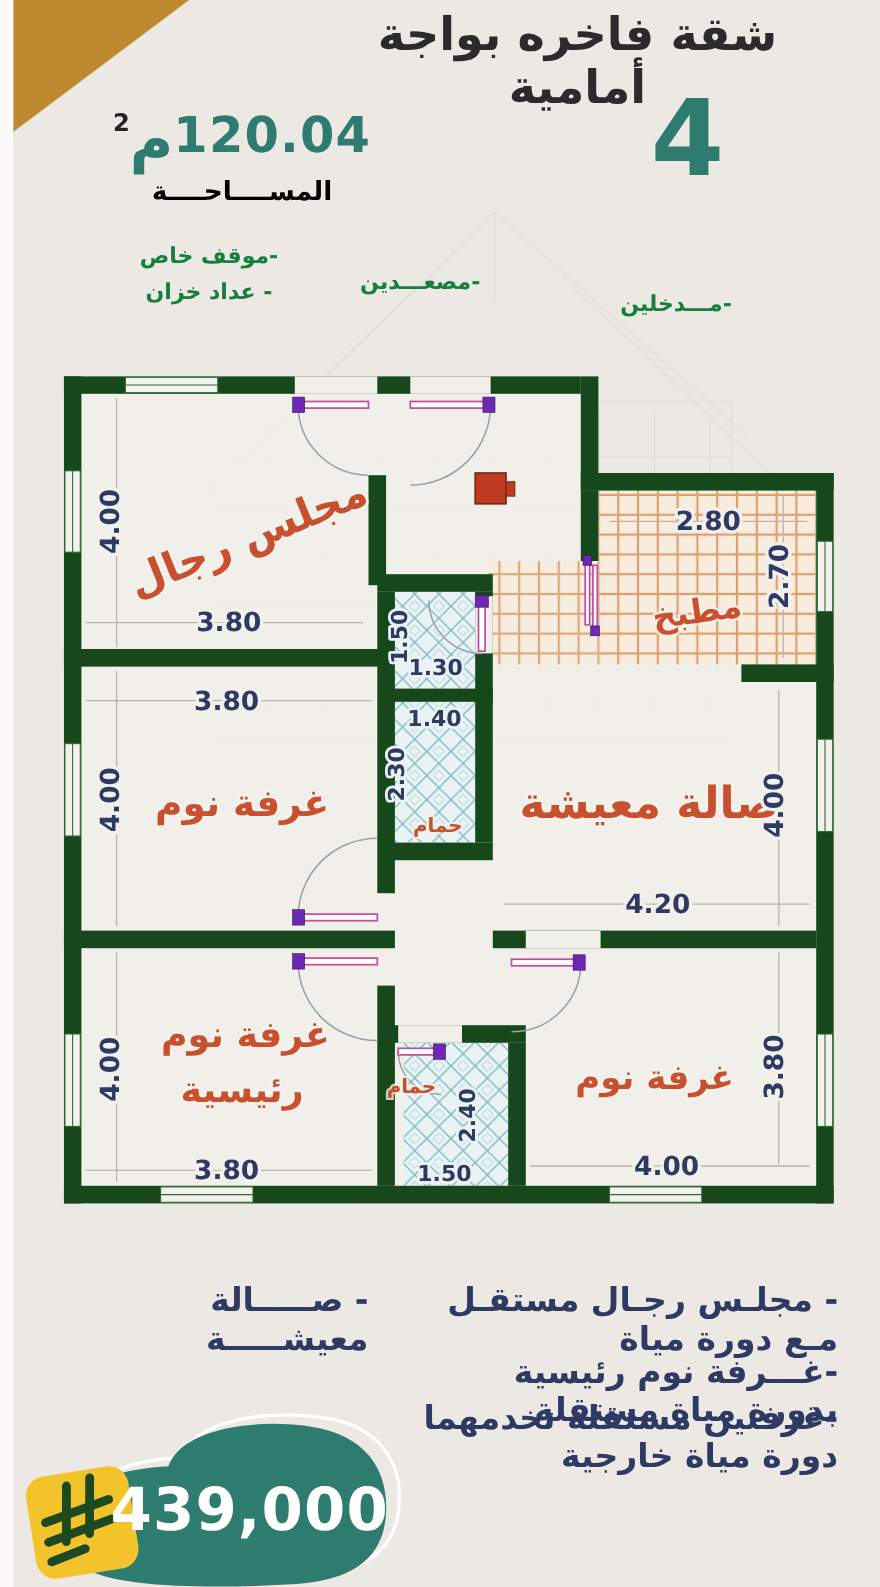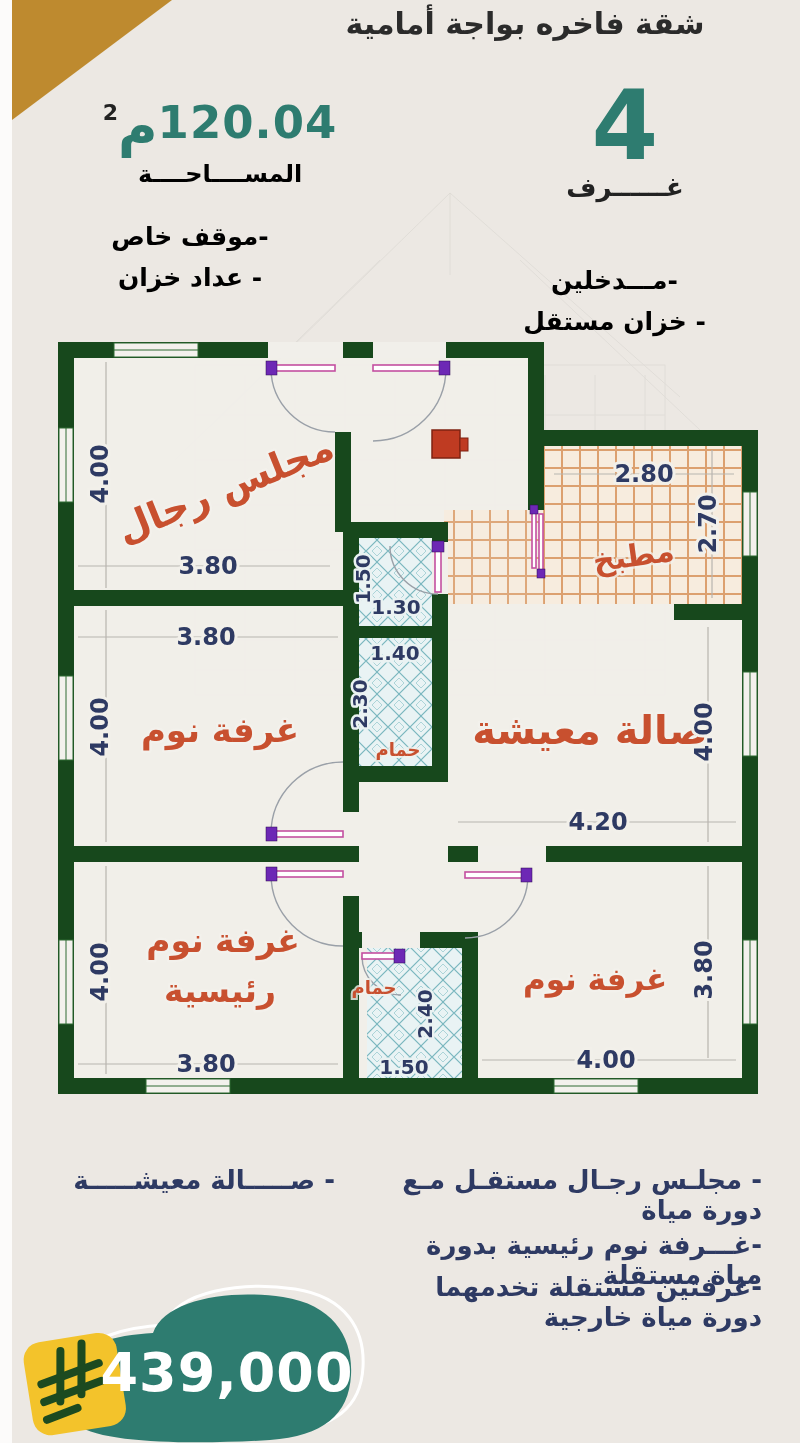--- a/index.html
+++ b/index.html
@@ -1,32 +1,32 @@
 <!DOCTYPE html>
 <html lang="ar"><head>
 <meta charset="utf-8">
 <style>
   html,body{margin:0;padding:0;}
   #page{position:relative;width:800px;height:1443px;background:#ECE8E3;overflow:hidden;
         font-family:"DejaVu Sans",sans-serif;}
   .ar{font-family:"DejaVu Sans",sans-serif;font-weight:700;}
   .abs{position:absolute;}
   
-  .title{left:300px;top:6px;width:450px;text-align:center;font-size:30px;color:#2b2b2b;}
+  .title{left:300px;top:6px;width:450px;text-align:center;font-size:42px;color:#2b2b2b;}
   .rooms-num{left:545px;top:78px;width:160px;text-align:center;font-size:96px;line-height:1;color:#2E7C70;}
   .rooms-word{left:540px;top:172px;width:170px;text-align:center;font-size:26px;color:#222;}
   .area-wrap{left:95px;top:100px;width:250px;text-align:center;direction:ltr;}
   .area-big{display:flex;justify-content:center;align-items:flex-start;color:#2E7C70;line-height:1;}
   .area-sup{font-size:22px;color:#222;margin-top:2px;}
   .area-unit{font-size:54px;}
   .area-num{font-size:45px;letter-spacing:1px;}
   .area-word{font-size:24px;color:#000000;margin-top:6px;}
-  .feat{font-size:25px;color:#000000;line-height:1.65;text-align:center;direction:rtl;}
+  .feat{font-size:20px;color:#15803d;line-height:1.65;text-align:center;direction:rtl;}
   
-  .detail{font-size:26px;color:#2E3A63;direction:rtl;text-align:right;}
+  .detail{font-size:30px;color:#2E3A63;direction:rtl;text-align:right;}
   svg text{font-family:"DejaVu Sans",sans-serif;}
   .dim{font-weight:700;font-size:24px;fill:#2E3A63;paint-order:stroke;stroke:#F2F0EA;stroke-width:6px;stroke-linejoin:round;}
   .dimsmall{font-weight:700;font-size:20px;fill:#2E3A63;paint-order:stroke;stroke:#EAF2F2;stroke-width:5px;stroke-linejoin:round;}
   .rlabel{font-weight:700;fill:#C8502F;paint-order:stroke;stroke:rgba(243,241,236,0.75);stroke-width:5px;stroke-linejoin:round;}
   .wlabel{font-weight:700;fill:#C8502F;font-size:18px;paint-order:stroke;stroke:rgba(243,241,236,0.8);stroke-width:4px;}
 </style>
 </head>
 <body>
 
 <div id="page">
@@ -42,38 +42,39 @@
       <path d="M 300 95 L 95 295 M 440 95 L 620 265"></path>
       <rect x="115" y="200" width="470" height="330"></rect>
       <path d="M 165 210 V 530 M 215 210 V 530 M 265 210 V 530 M 315 210 V 530 M 365 210 V 530 M 415 210 V 530 M 465 210 V 530 M 515 210 V 530 M 565 210 V 530"></path>
       <path d="M 115 250 H 585 M 115 295 H 585 M 115 340 H 585 M 115 385 H 585 M 115 430 H 585 M 115 475 H 585 M 115 505 H 585"></path>
     </g>
   </svg>
 
   <div class="abs ar title">شقة فاخره بواجة أمامية</div>
 
   <div class="abs ar rooms-num">4</div>
-  <div class="abs ar rooms-word">غــــــرف</div>
 
   <div class="abs area-wrap">
     <div class="area-big ar">
       <span class="area-sup">2</span>
         <span class="area-unit">م</span>
         <span class="area-num">120.04</span>
     </div>
     <div class="area-word ar">المســــاحــــة</div>
   </div>
 
   <div class="abs ar feat" style="left:90px;top:216px;width:200px;">
     <div>-موقف خاص</div>
     <div>- عداد خزان</div>
   </div>
+  <div class="abs ar feat" style="left:292px;top:240px;width:180px;">
+    <div>-مصعـــدين</div>
+  </div>
   <div class="abs ar feat" style="left:522px;top:216px;width:185px;margin-top:44px;">
     <div>-مـــدخلين</div>
-    <div>- خزان مستقل</div>
   </div>
 
   <svg class="abs" style="left:58px;top:342px;" width="700" height="760" viewBox="0 0 700 760">
     <defs>
       <pattern id="ktile" width="18" height="18" patternUnits="userSpaceOnUse">
         <rect width="18" height="18" fill="#F7ECDE"></rect>
         <rect x="0.5" y="0.5" width="17" height="17" fill="none" stroke="#DCA06F" stroke-width="1"></rect>
         <rect x="3.5" y="3.5" width="11" height="11" fill="none" stroke="#E4B астро98F" stroke-width="0.8" opacity="0.9"></rect>
       </pattern>
       <pattern id="btile" width="22" height="22" patternUnits="userSpaceOnUse">

